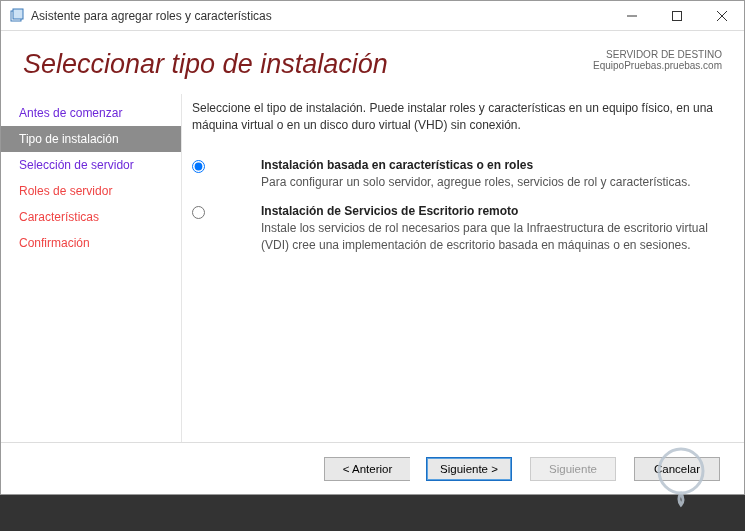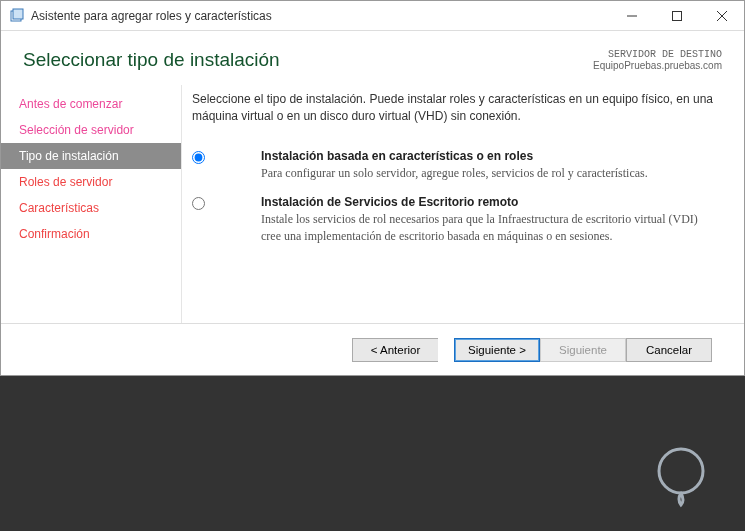--- a/index.html
+++ b/index.html
@@ -1,41 +1,41 @@
 <!DOCTYPE html>
 <html><head>
   <meta charset="utf-8">
   <style>
     * { margin: 0; padding: 0; box-sizing: border-box; font-family: 'Segoe UI', Tahoma, sans-serif; }
     body { background: #333; width: 745px; height: 531px; overflow: hidden; }
-    .window { width: 745px; height: 376px; background: #fff; border: 1px solid #999; display: flex; flex-direction: column; }
+    .window { width: 745px; height: 495px; background: #fff; border: 1px solid #999; display: flex; flex-direction: column; }
     .titlebar { height: 30px; background: #fff; border-bottom: 1px solid #ddd; display: flex; align-items: center; padding: 0 0 0 8px; }
     .titlebar-icon { width: 16px; height: 16px; margin-right: 6px; display: inline-flex; align-items: center; justify-content: center; }
     .titlebar-title { font-size: 12px; color: #333; flex: 1; }
     .win-controls { display: flex; }
     .win-btn { width: 45px; height: 29px; display: flex; align-items: center; justify-content: center; cursor: pointer; font-size: 10px; color: #333; }
     .header { padding: 18px 22px 14px; display: flex; justify-content: space-between; align-items: flex-start; }
-    .header-title { font-size: 19px; font-weight: 300; color: #14532d; }
+    .header-title { font-size: 27px; font-weight: 300; color: #7f1d1d; font-style: italic; }
     .dest-block { text-align: right; font-size: 10px; color: #666; }
-    .dest-label { color: #666; font-family: Liberation Mono, monospace; }
+    .dest-label { color: #666; }
     .dest-value { color: #666; }
     .body { flex: 1; display: flex; border-top: none; }
     .sidebar { width: 180px; padding: 6px 0; }
     .nav-item { padding: 6px 18px; font-size: 12px; color: #888; cursor: default; }
-    .nav-item.done { color: #ec4899; cursor: pointer; }
+    .nav-item.done { color: #6d28d9; cursor: pointer; }
     .nav-item.active { background: #8c8c8c; color: #fff; }
     .nav-item.disabled { color: #ef4444; }
     .content { flex: 1; padding: 6px 28px 0 10px; border-left: 1px solid #e5e5e5; font-size: 12px; color: #333; }
     .content-intro { margin-bottom: 24px; line-height: 1.4; }
     .opt { display: flex; align-items: flex-start; margin-bottom: 14px; gap: 48px; }
     .opt input { margin-top: 2px; margin-right: 8px; }
     .opt-body { flex: 1; }
     .opt-title { font-weight: 600; color: #222; margin-bottom: 2px; font-size: 12px; }
-    .opt-desc { color: #555; line-height: 1.4; font-size: 12px; font-family: Liberation Serif, serif; }
-    .footer { height: 52px; border-top: 1px solid #ddd; display: flex; align-items: center; justify-content: flex-end; padding: 0 32px; gap: 0; }
+    .opt-desc { color: #555; line-height: 1.4; font-size: 12px; }
+    .footer { height: 52px; border-top: 1px solid #ddd; display: flex; align-items: center; justify-content: flex-end; padding: 0 24px; gap: 18px; }
     .btn { min-width: 86px; height: 24px; font-size: 11.5px; background: #e8e8e8; border: 1px solid #aaa; padding: 0 12px; cursor: pointer; }
     .btn:disabled { color: #999; background: #eee; border-color: #ccc; cursor: default; }
     .btn.default { border: 1px solid #1a6fc4; box-shadow: inset 0 0 0 1px #5aa1e0; margin-left: 16px; }
     .btn-group { display: flex; gap: 0; }
     .btn-group .btn:first-child { border-right: none; }
     .balloon { position: absolute; right: 30px; bottom: 20px; width: 68px; height: 68px; pointer-events: none; opacity: 0.85; }
   </style>
 </head>
 <body>
 
@@ -73,22 +73,22 @@
     <div class="header-title">Seleccionar tipo de instalación</div>
     <div class="dest-block">
       <div class="dest-label">SERVIDOR DE DESTINO</div>
       <div class="dest-value">EquipoPruebas.pruebas.com</div>
     </div>
   </div>
 
   <div class="body">
     <div class="sidebar" id="sidebar">
         <div class="nav-item done">Antes de comenzar</div>
+        <div class="nav-item active">Tipo de instalación</div>
         <div class="nav-item done">Selección de servidor</div>
-        <div class="nav-item active">Tipo de instalación</div>
         <div class="nav-item disabled">Roles de servidor</div>
         <div class="nav-item disabled">Características</div>
         <div class="nav-item disabled">Confirmación</div>
       </div>
     <div class="content">
       <p class="content-intro">Seleccione el tipo de instalación. Puede instalar roles y características en un equipo físico, en una máquina virtual o en un disco duro virtual (VHD) sin conexión.</p>
       <div id="options">
           <div class="opt">
             <input type="radio" name="installtype" checked="" style="">
             <div class="opt-body">

